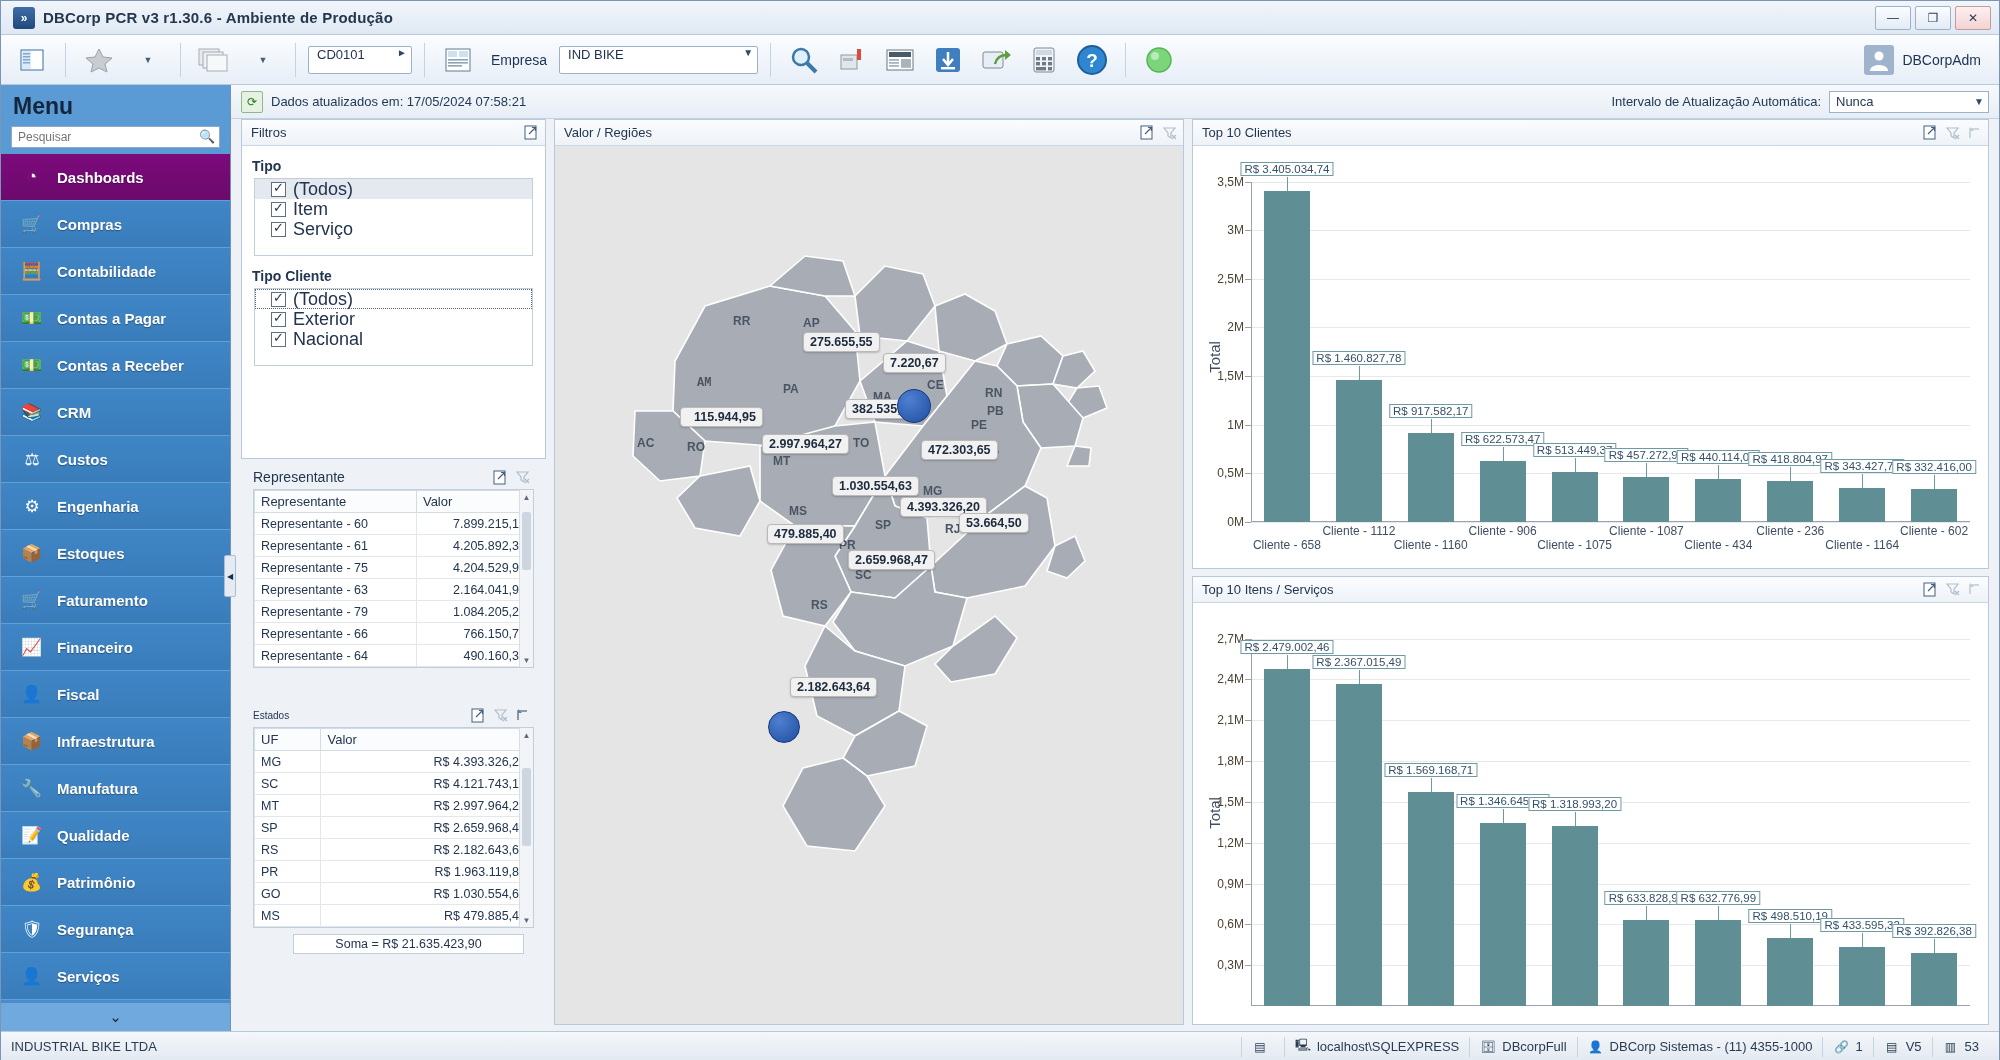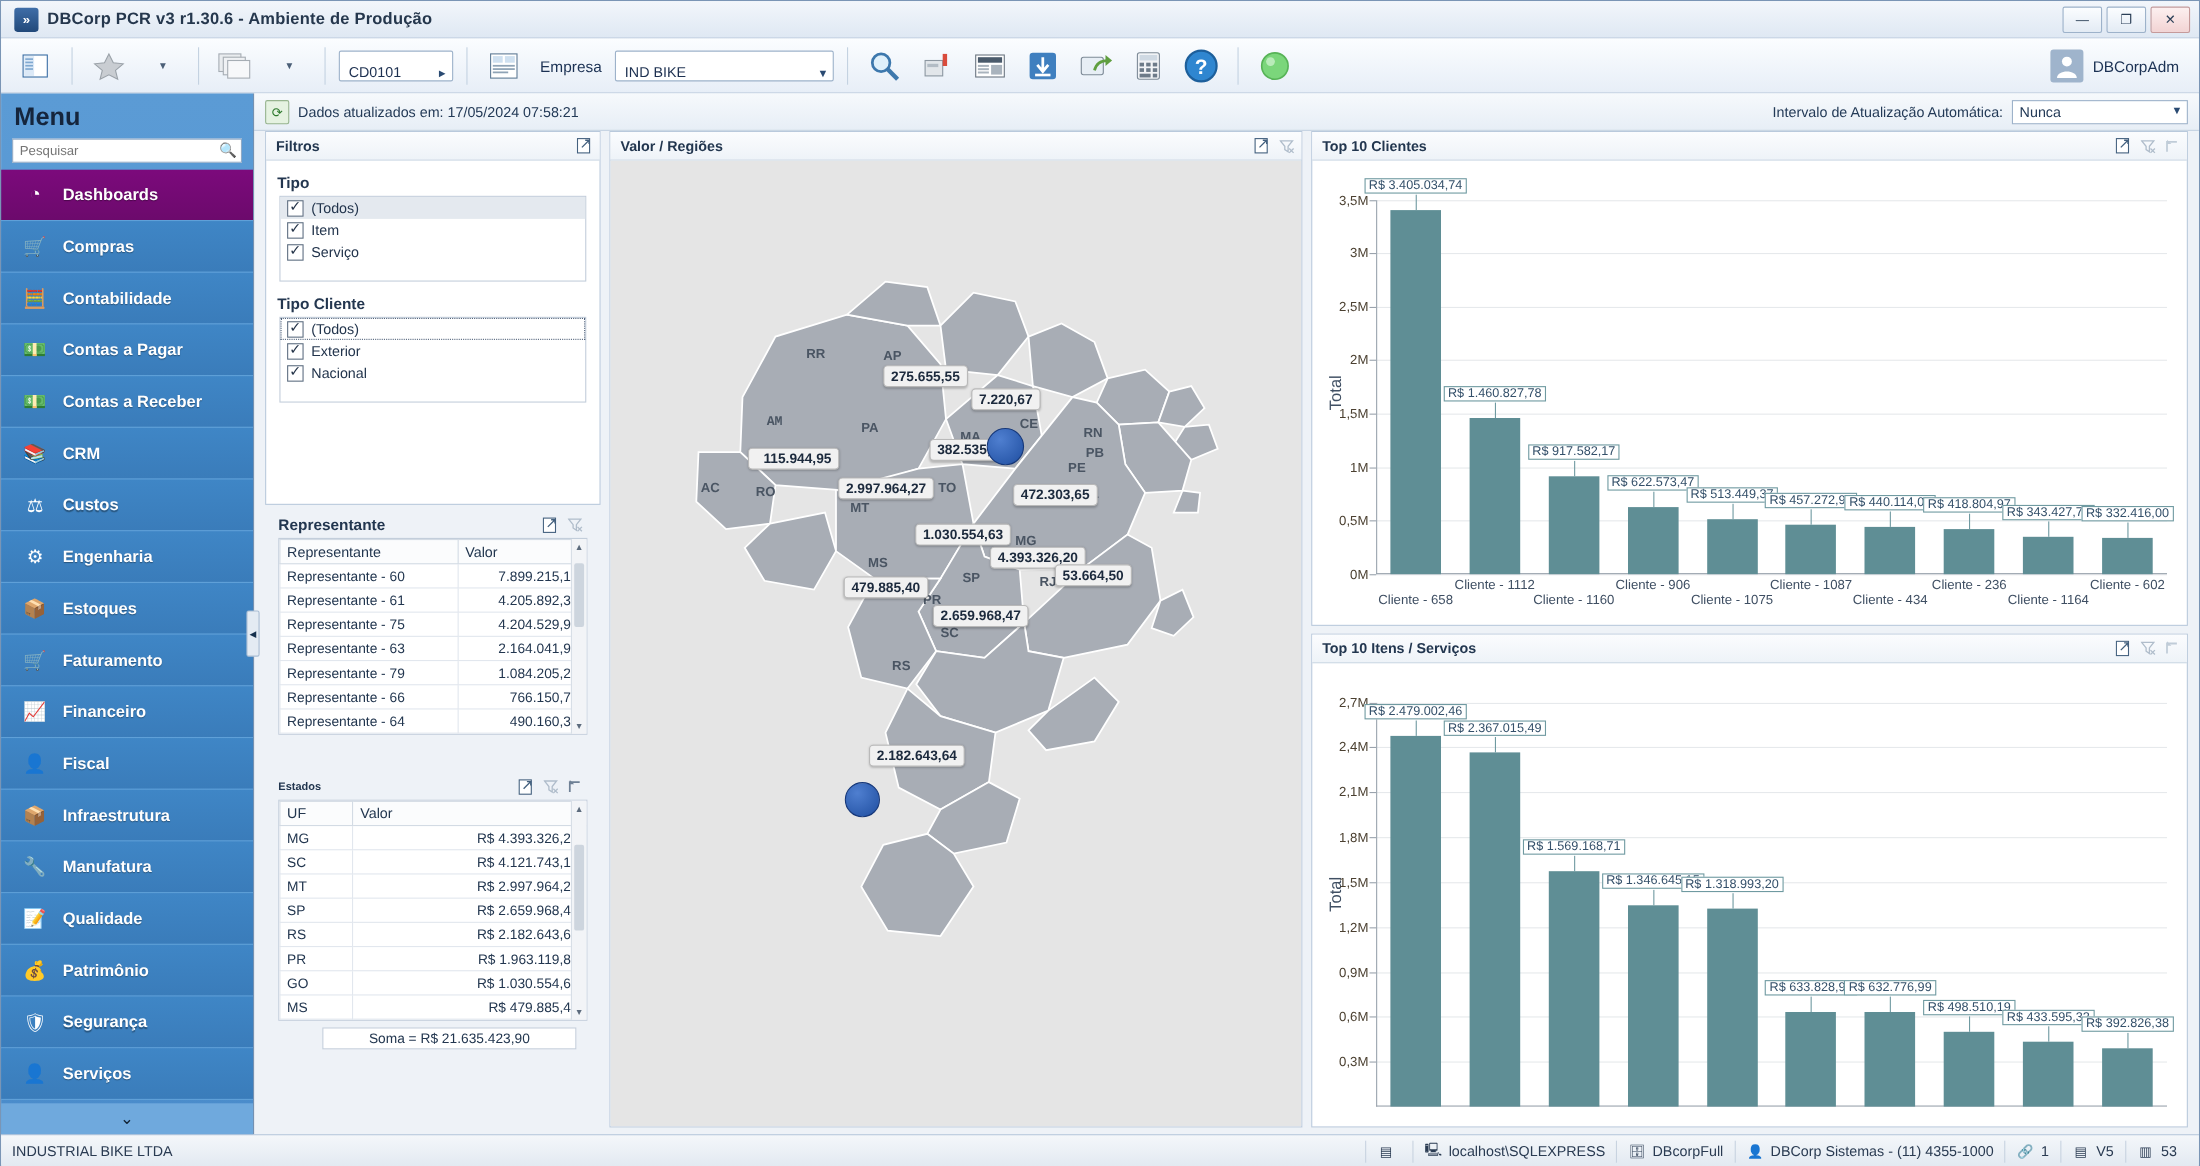--- a/index.html
+++ b/index.html
@@ -29,21 +29,21 @@
   .tb-btn.close{background:linear-gradient(#fdf0f0,#f2d3d3);border-color:#c59a9a;}
 
   
   .toolbar{height:50px;background:linear-gradient(#fbfdff,#e7eef7);
            border-bottom:1px solid #b9c9dc;display:flex;align-items:center;
            padding:0 10px;box-sizing:border-box;gap:6px;}
   .tool{height:40px;min-width:40px;display:flex;align-items:center;justify-content:center;
         border:1px solid transparent;border-radius:3px;}
   .vsep{width:1px;height:34px;background:#c4d2e1;margin:0 6px;}
   .caret{font-size:9px;color:#4b5f77;margin-left:2px;}
-  .combo{height:26px;border:1px solid #9db2ca;background:#fff;display:flex;align-items:flex-end;
+  .combo{height:26px;border:1px solid #9db2ca;background:#fff;display:flex;align-items:flex-start;
          padding:0 4px 0 8px;border-radius:2px;font-size:13px;color:#1d3category;}
   .combo-txt{color:#1d3050;}
   .combo-arrow{margin-left:auto;padding-left:10px;color:#2a4a72;font-size:10px;}
   .lbl{font-size:14px;color:#1c3254;padding:0 6px;}
   .user{margin-left:auto;display:flex;align-items:center;gap:8px;padding-right:8px;}
   .user-name{font-size:14px;color:#1c3254;}
   .avatar{width:30px;height:30px;border-radius:3px;background:#9fb4cc;
           display:flex;align-items:center;justify-content:center;}
 
   
@@ -88,32 +88,32 @@
   .dash-title{font-size:18px;color:#2b3d55;}
   .dash-title-f{font-size:11px;color:#5a6d85;vertical-align:super;margin-left:3px;}
   .dash-export{position:absolute;right:16px;top:6px;width:20px;height:20px;
                display:flex;align-items:center;justify-content:center;color:#3c5b80;}
 
   .panels{flex:1;display:flex;gap:8px;padding:0 10px 6px 10px;box-sizing:border-box;min-height:0;}
 
   .panel{background:#fff;border:1px solid #b9c9dc;box-sizing:border-box;display:flex;flex-direction:column;}
   .p-head{height:26px;background:linear-gradient(#fbfcfe,#eef3f8);border-bottom:1px solid #c9d6e3;
           display:flex;align-items:center;padding:0 6px 0 9px;box-sizing:border-box;gap:6px;}
-  .p-title{font-size:13px;font-weight:bold;color:#1f3category;color:#22364f;}
+  .p-title{font-size:13px;font-weight:normal;color:#1f3category;color:#22364f;}
   .p-tools{margin-left:auto;display:flex;gap:7px;align-items:center;}
   .p-ic{width:15px;height:15px;display:flex;align-items:center;justify-content:center;color:#47627f;font-size:13px;}
   .p-ic.dim{color:#b0bdcb;}
   .p-body{flex:1;overflow:hidden;position:relative;}
 
   
   .col-left{width:305px;display:flex;flex-direction:column;gap:0;}
   .fpanel{flex:0 0 auto;}
   .fsection-label{font-size:14px;font-weight:bold;color:#23364f;margin:12px 0 4px 10px;}
   .flist{margin:0 12px;border:1px solid #c3cedb;background:#fff;box-sizing:border-box;}
-  .frow{height:20px;display:flex;align-items:center;gap:7px;padding-left:6px;font-size:13px;color:#22344c;}
+  .frow{height:20px;display:flex;align-items:center;gap:7px;padding-left:16px;font-size:18px;color:#22344c;}
   .frow.sel{background:#e4e9ef;}
   .frow.focus{outline:1px dotted #51627a;outline-offset:-1px;}
   .cbx{width:13px;height:13px;border:1px solid #5f6f82;background:#fff;position:relative;
        display:inline-block;}
   .cbx:after{content:"✓";position:absolute;left:1px;top:-3px;font-size:13px;color:#26354a;}
 
   
   .grid{width:100%;border-collapse:collapse;font-size:12.5px;color:#22364f;background:#fff;}
   .grid th{font-weight:normal;text-align:left;background:#fbfcfd;border:1px solid #d3dbe4;
            padding:3px 6px;color:#22364f;font-size:13px;}

